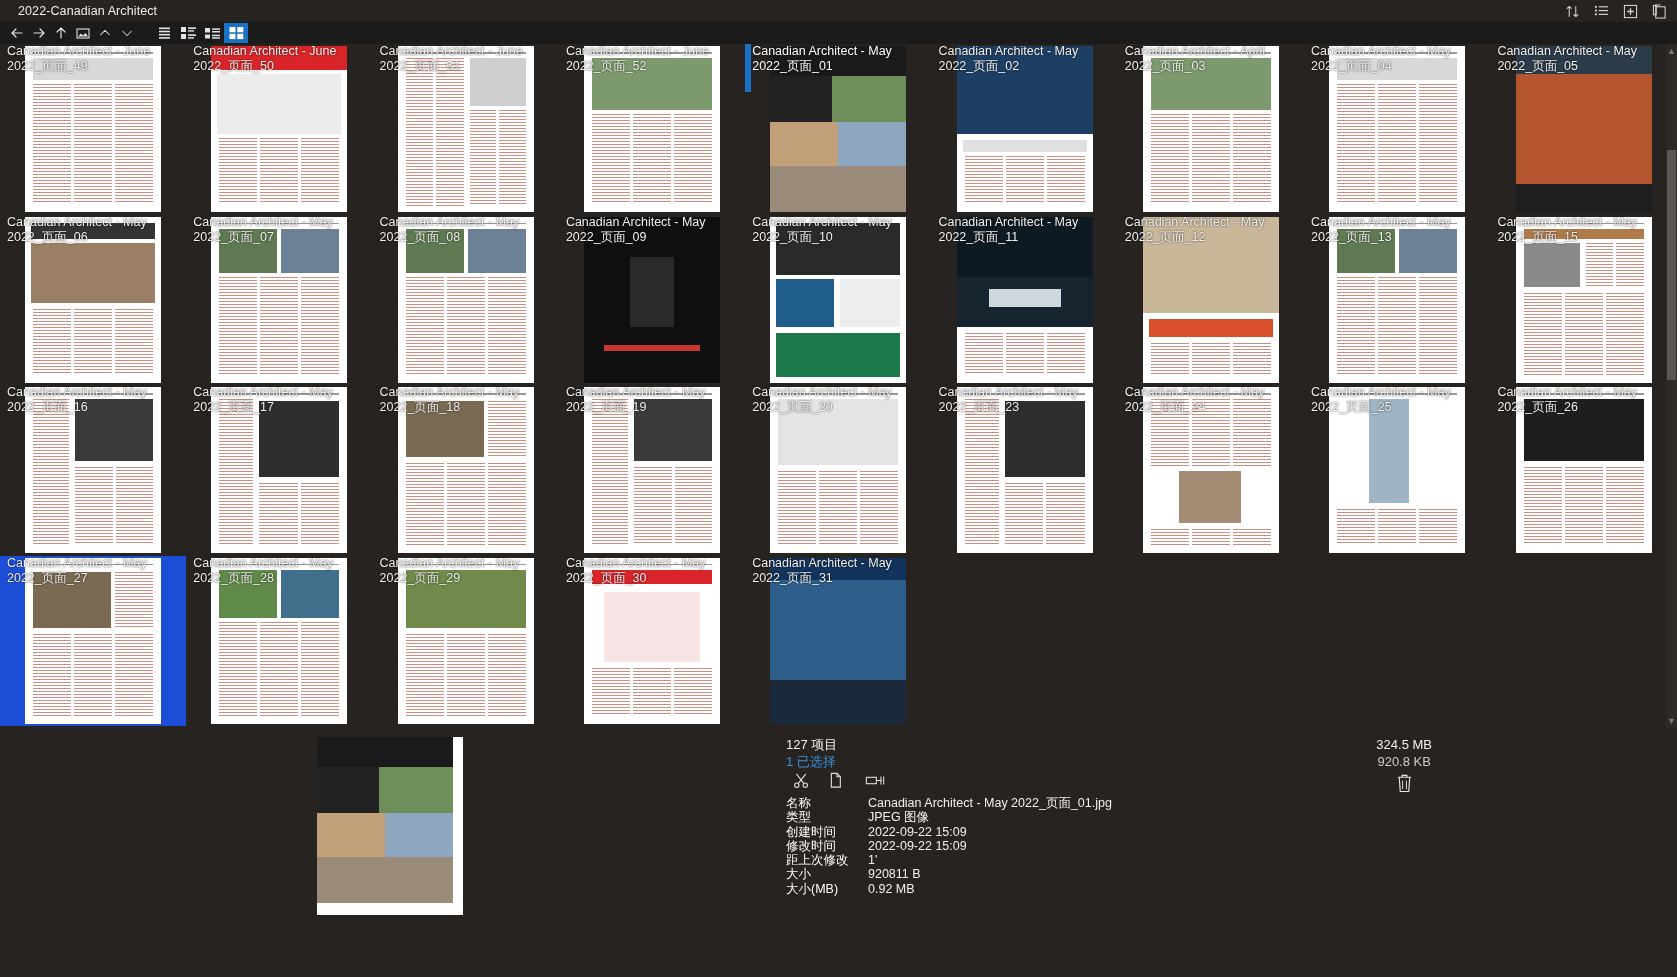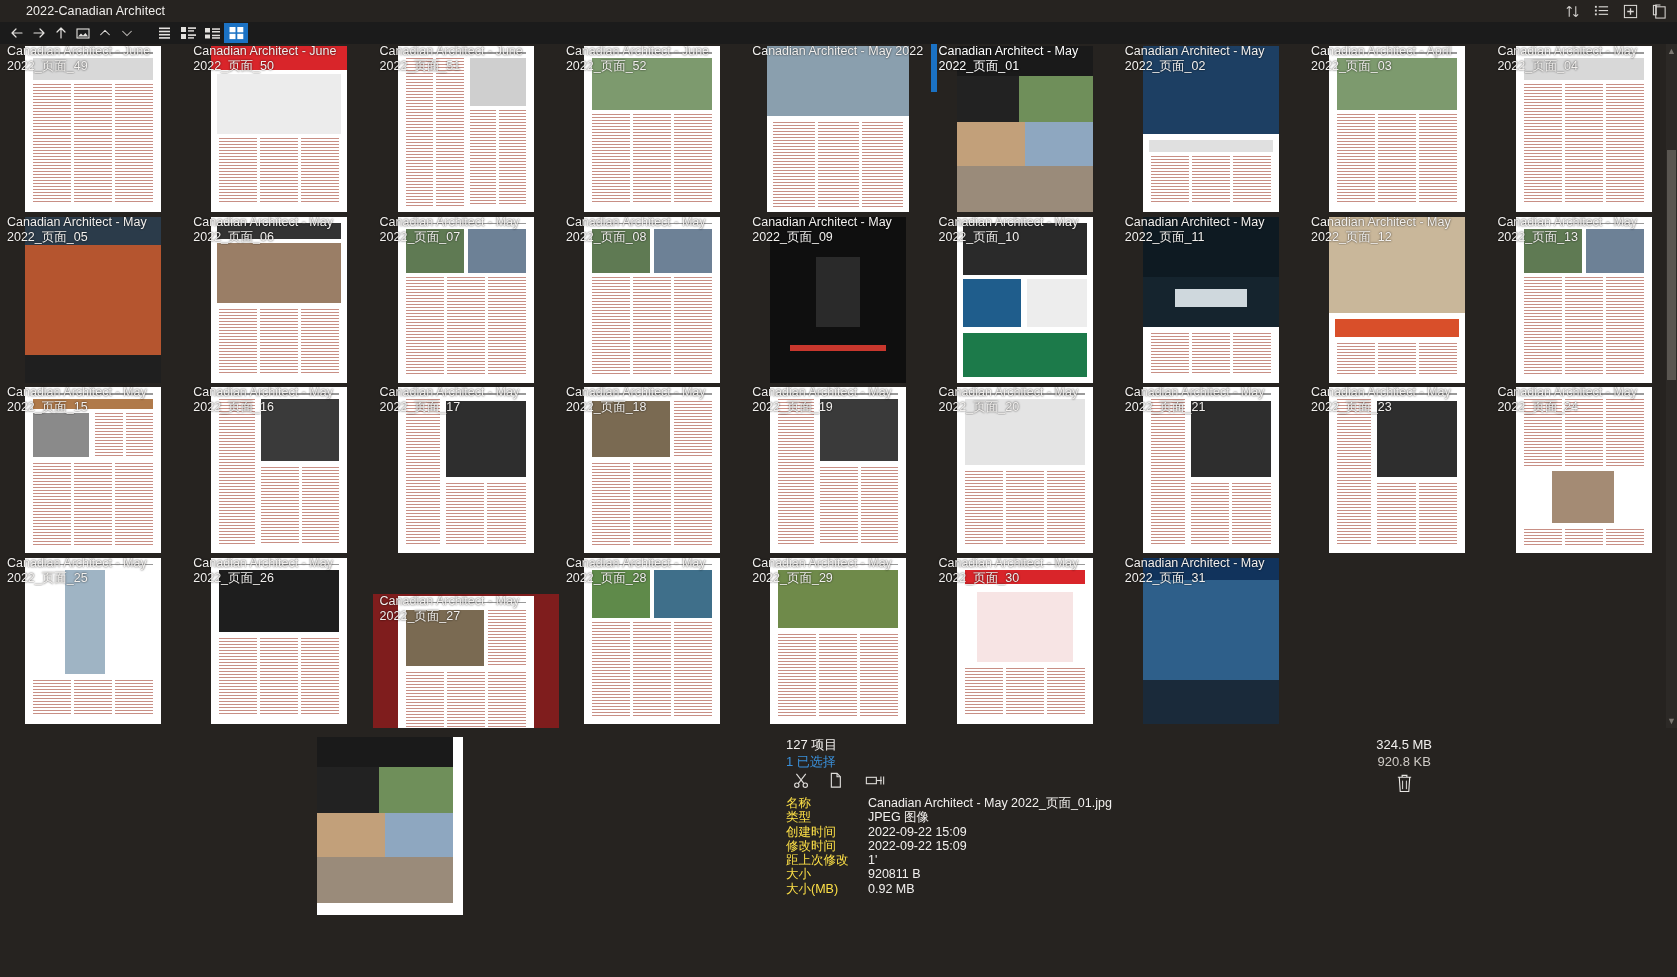--- a/index.html
+++ b/index.html
@@ -13,21 +13,21 @@
 
   
   #titlebar {
     height: 22px; width: 100%;
     background: #262320;
     display: flex; align-items: center;
     position: relative;
   }
   #window-title {
     font-size: 12.5px; color: #f0eeec;
-    padding-left: 26px; letter-spacing: .1px;
+    padding-left: 18px; letter-spacing: .1px;
   }
   #titlebar-right {
     position: absolute; right: 4px; top: 0;
     height: 22px; display: flex; align-items: center; gap: 14px;
     padding-right: 6px;
   }
   #titlebar-right .tbicon { width: 15px; height: 15px; opacity: .93; cursor: pointer; }
 
   
   #toolbar {
@@ -62,21 +62,21 @@
     display: grid;
     grid-template-columns: repeat(9, 186.3px);
     padding: 0;
   }
   .cell {
     width: 186.3px; height: 170.5px;
     position: relative;
     padding: 0 6px;
     cursor: pointer;
   }
-  .cell.hovered { background: #7f1d1d; margin-top: 38px; }
+  .cell.hovered { background: #1d4ed8; }
   .cell-label {
     position: absolute; left: 6px; top: 0px;
     width: 174px; height: 30px;
     font-size: 12.5px; line-height: 15px;
     color: #f2f0ee;
     overflow: hidden;
     z-index: 3;
     padding-left: 1px;
     text-shadow: 0 0 2px rgba(0,0,0,.85);
   }
@@ -146,21 +146,21 @@
   #action-icons {
     position: absolute; left: 793px; top: 44px;
     display: flex; gap: 19px; align-items: center;
   }
   #action-icons .act { cursor: pointer; opacity: .95; }
   #meta {
     position: absolute; left: 786px; top: 68px;
     font-size: 12.5px; line-height: 14.3px;
   }
   #meta .row { display: flex; }
-  #meta .k { width: 82px; color: #fde047; }
+  #meta .k { width: 82px; color: #ffffff; }
   #meta .v { color: #f2f0ee; white-space: nowrap; }
   #sizes {
     position: absolute; right: 0; top: 8px;
     text-align: center; font-size: 13px; line-height: 17px;
   }
   #sizes .s1 { color: #f2f0ee; }
   #sizes .s2 { color: #cfcbc6; }
   #trash {
     position: absolute; right: 18px; top: 44px;
     cursor: pointer;
@@ -341,31 +341,20 @@
           <div class="page">
             <div class="blk" style="left:8px;top:6px;width:120px;height:1.5px;background:#9a9a9a"></div>
             <div class="blk" style="left:8px;top:12px;width:120px;height:52px;background:#7d9a6e"></div>
             <div class="blk txtcol" style="left:8px;top:68px;width:38px;height:90px"></div>
             <div class="blk txtcol" style="left:49px;top:68px;width:38px;height:90px"></div>
             <div class="blk txtcol" style="left:90px;top:68px;width:38px;height:90px"></div>
           </div>
         </div>
         <div class="cell-label">Canadian Architect - June 2022_页面_52</div>
       </div>
-      <div class="cell">
-        <div class="thumb wide">
-          <div class="page">
-            <div class="blk" style="left:0px;top:0px;width:142px;height:70px;background:#8a9fae"></div>
-            <div class="blk txtcol" style="left:6px;top:76px;width:41.333333333333336px;height:86px"></div>
-            <div class="blk txtcol" style="left:50.333333333333336px;top:76px;width:41.333333333333336px;height:86px"></div>
-            <div class="blk txtcol" style="left:94.66666666666667px;top:76px;width:41.333333333333336px;height:86px"></div>
-          </div>
-        </div>
-        <div class="cell-label">Canadian Architect - May 2022</div>
-      </div>
       <div class="cell selected">
         <div class="thumb">
           <div class="page">
             <div class="blk" style="left:0px;top:0px;width:136px;height:30px;background:#1a1a1a"></div>
             <div class="blk" style="left:0px;top:30px;width:62px;height:46px;background:#222"></div>
             <div class="blk" style="left:62px;top:30px;width:74px;height:46px;background:#6f8f5a"></div>
             <div class="blk" style="left:0px;top:76px;width:68px;height:44px;background:#c2a07a"></div>
             <div class="blk" style="left:68px;top:76px;width:68px;height:44px;background:#8ea7c0"></div>
             <div class="blk" style="left:0px;top:120px;width:136px;height:46px;background:#9a8b7a"></div>
           </div>
@@ -583,32 +572,20 @@
         <div class="thumb">
           <div class="page">
             <div class="blk" style="left:8px;top:6px;width:120px;height:1.5px;background:#9a9a9a"></div>
             <div class="blk" style="left:8px;top:12px;width:120px;height:66px;background:#e4e4e4"></div>
             <div class="blk txtcol" style="left:8px;top:84px;width:38px;height:74px"></div>
             <div class="blk txtcol" style="left:49px;top:84px;width:38px;height:74px"></div>
             <div class="blk txtcol" style="left:90px;top:84px;width:38px;height:74px"></div>
           </div>
         </div>
         <div class="cell-label">Canadian Architect - May 2022_页面_20</div>
-      </div>
-      <div class="cell">
-        <div class="thumb">
-          <div class="page">
-            <div class="blk" style="left:8px;top:6px;width:120px;height:1.5px;background:#9a9a9a"></div>
-            <div class="blk txtcol" style="left:8px;top:12px;width:34px;height:146px"></div>
-            <div class="blk" style="left:48px;top:14px;width:80px;height:76px;background:#2e2e2e"></div>
-            <div class="blk txtcol" style="left:48px;top:96px;width:38.5px;height:62px"></div>
-            <div class="blk txtcol" style="left:89.5px;top:96px;width:38.5px;height:62px"></div>
-          </div>
-        </div>
-        <div class="cell-label">Canadian Architect - May 2022_页面_21</div>
       </div>
       <div class="cell">
         <div class="thumb">
           <div class="page">
             <div class="blk" style="left:8px;top:6px;width:120px;height:1.5px;background:#9a9a9a"></div>
             <div class="blk txtcol" style="left:8px;top:12px;width:34px;height:146px"></div>
             <div class="blk" style="left:48px;top:14px;width:80px;height:76px;background:#2e2e2e"></div>
             <div class="blk txtcol" style="left:48px;top:96px;width:38.5px;height:62px"></div>
             <div class="blk txtcol" style="left:89.5px;top:96px;width:38.5px;height:62px"></div>
           </div>

